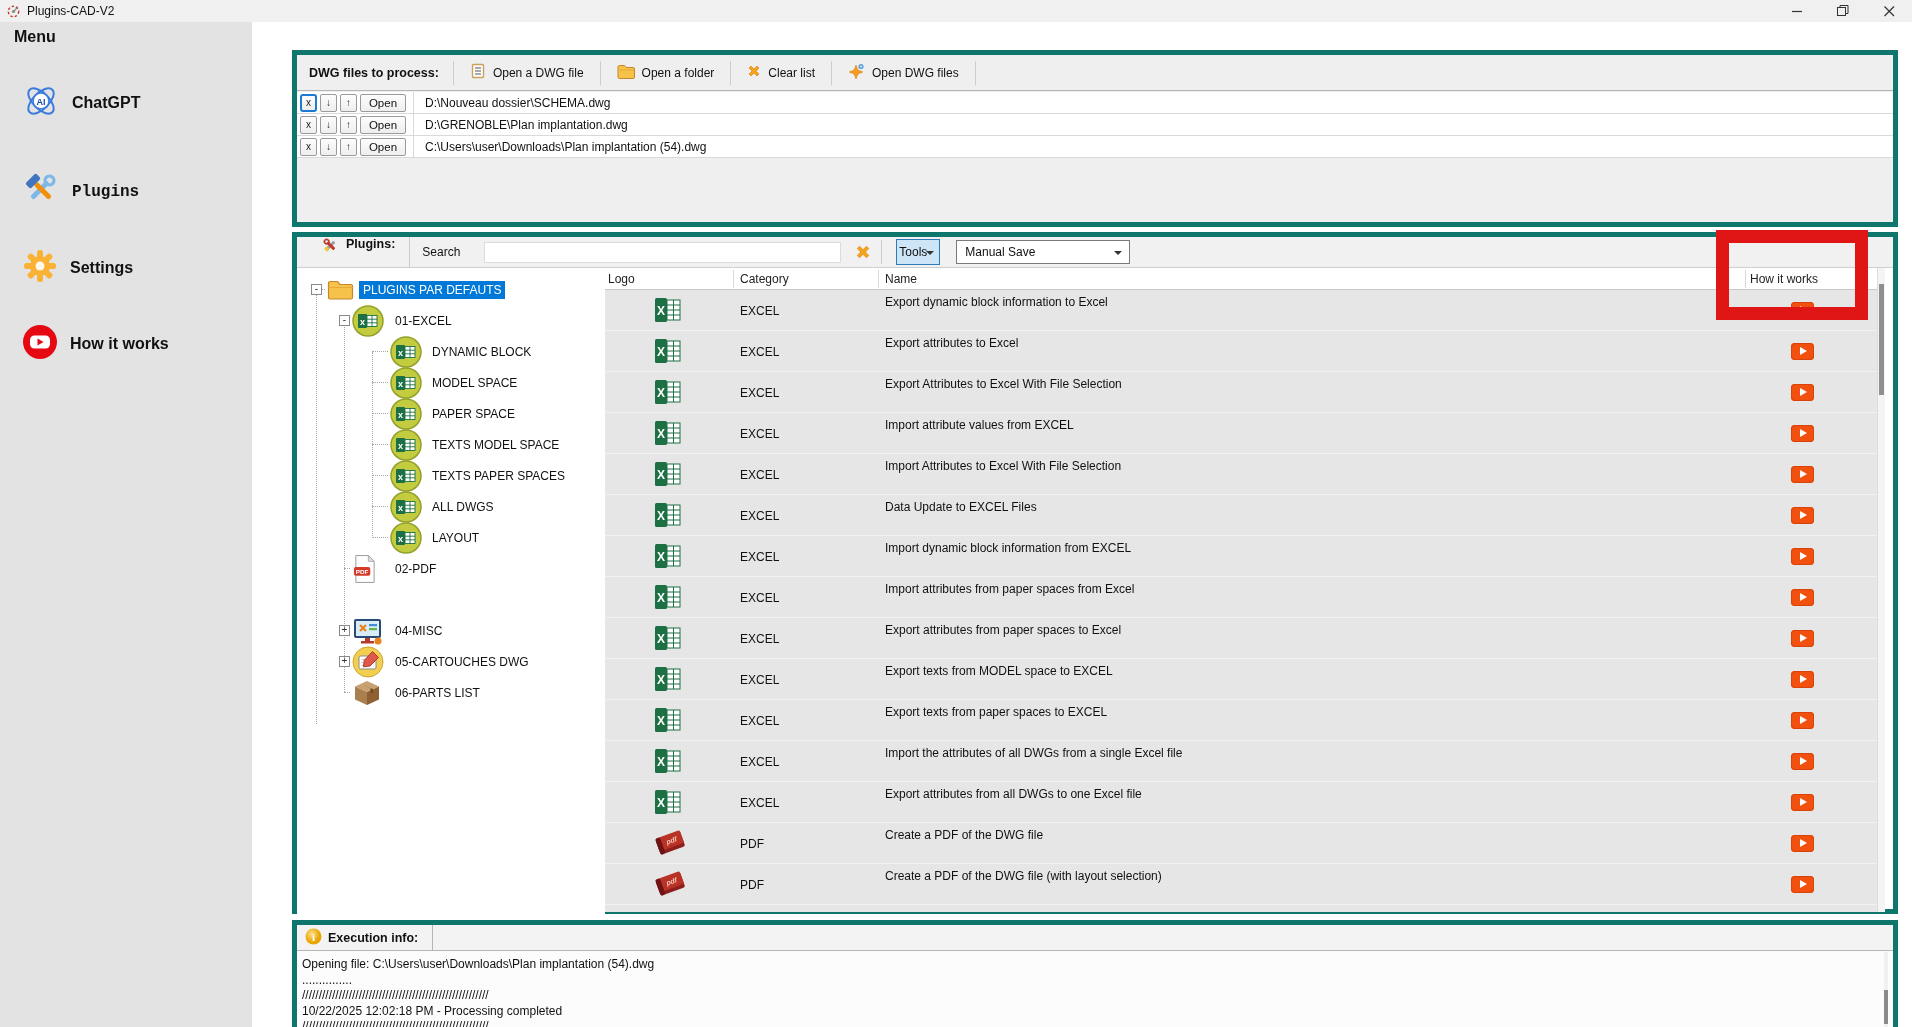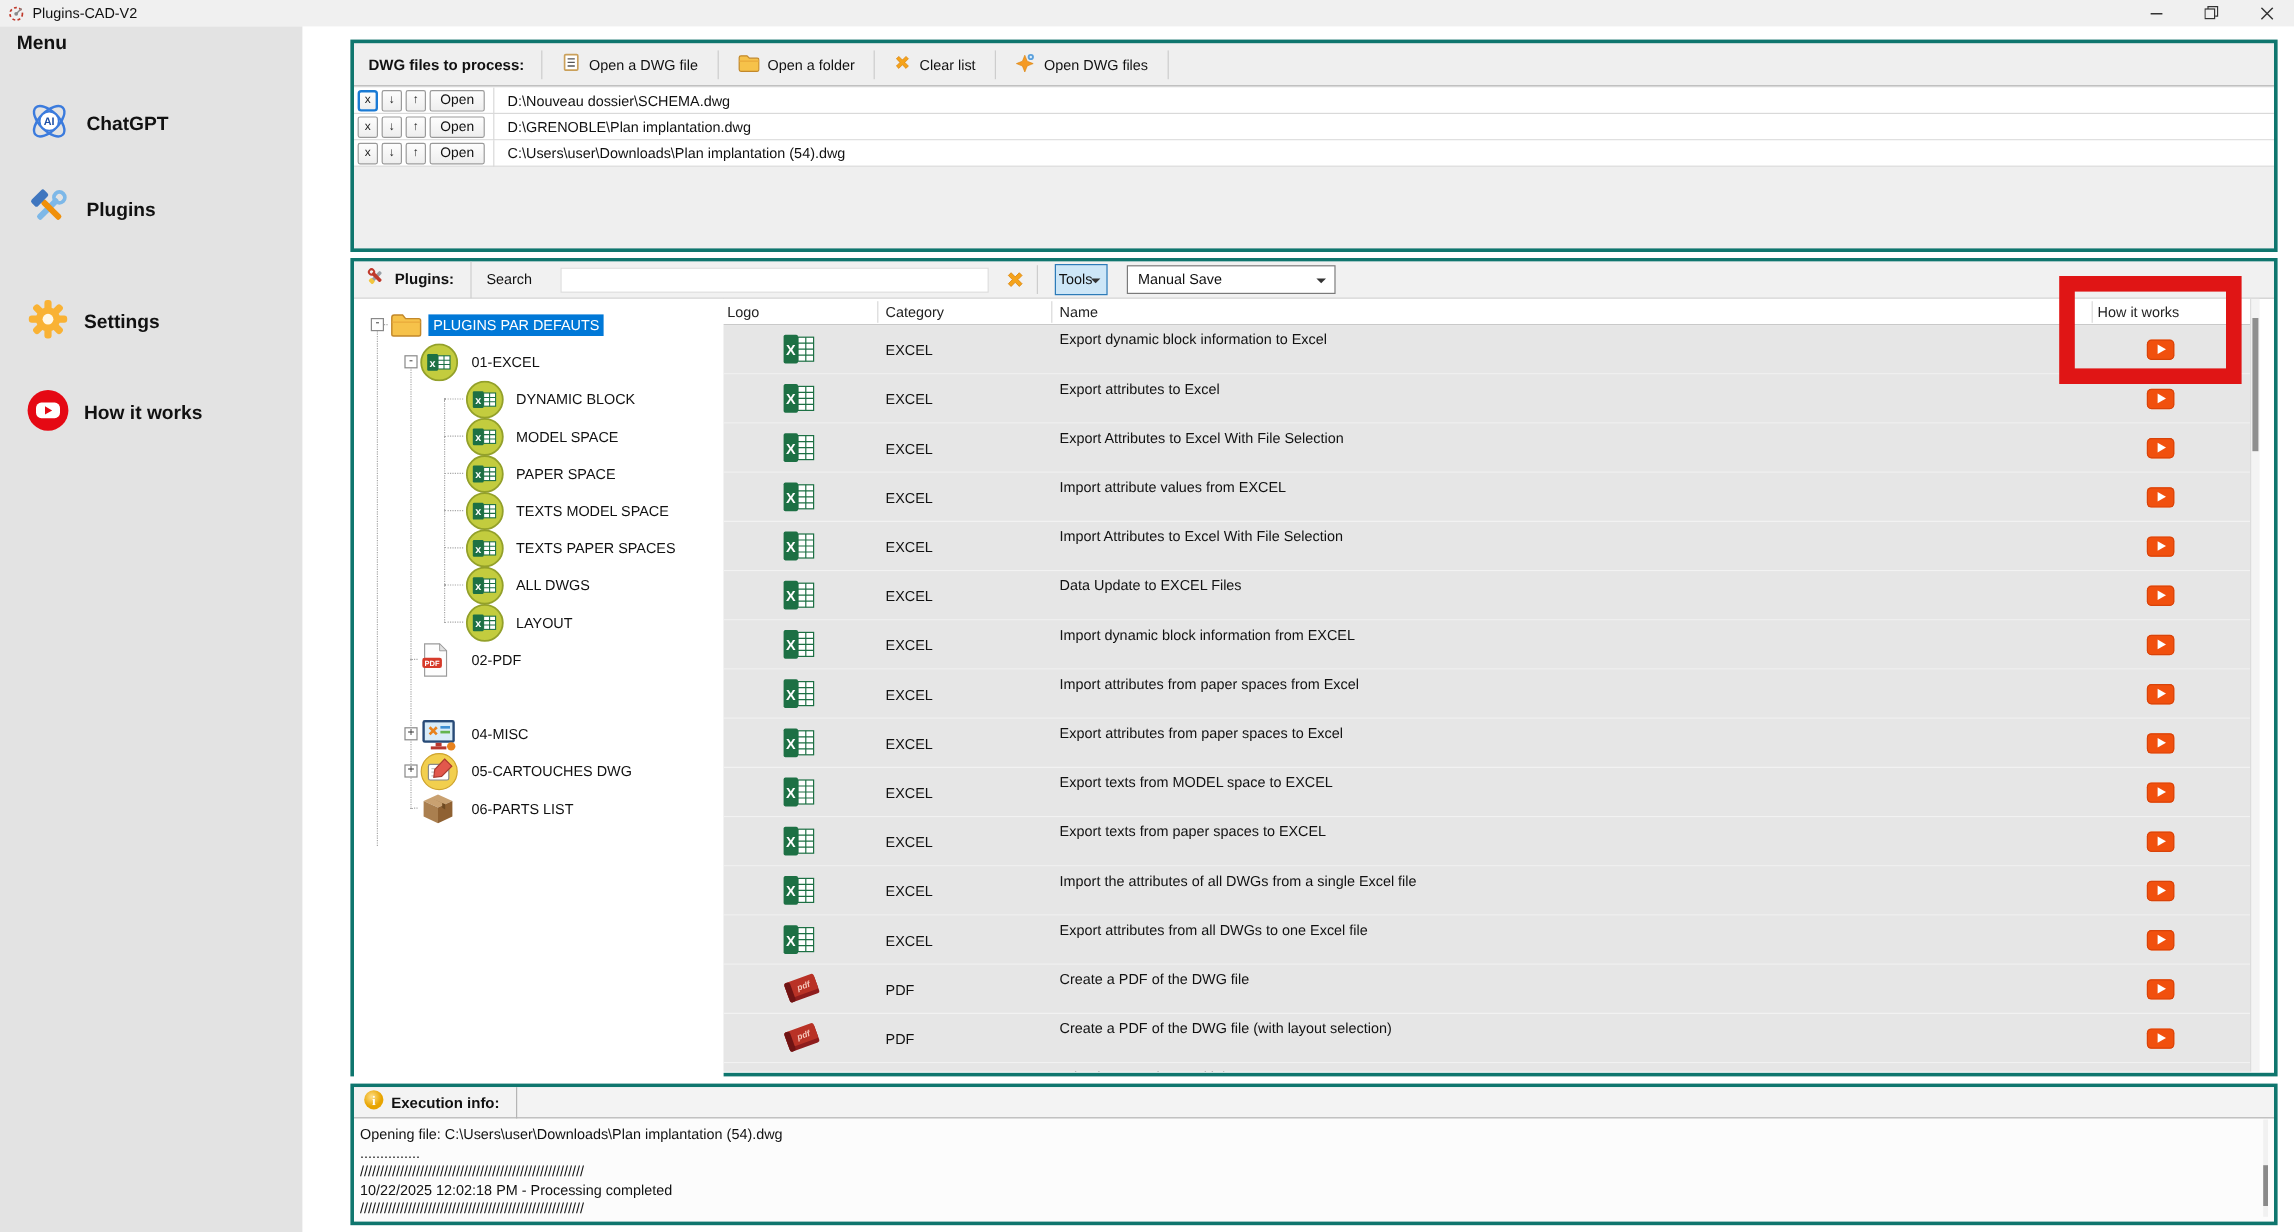--- a/index.html
+++ b/index.html
@@ -12,43 +12,43 @@
   .titlebar .title { margin-left:6px; font-size:12px; color:#111; }
   .win-controls { position:absolute; right:0; top:0; height:22px; display:flex; }
   .wc { width:46px; height:22px; display:flex; align-items:center; justify-content:center; }
   .wc svg { display:block; }
 
   
   .sidebar { position:absolute; left:0; top:22px; width:252px; height:1005px; background:#e3e3e3; }
   .menu-label { position:absolute; left:14px; top:6px; font-size:16px; font-weight:bold; color:#111; }
   .side-item { position:absolute; left:22px; display:flex; align-items:center; gap:12px; cursor:pointer; }
   .side-item .lbl { font-size:16px; font-weight:bold; color:#111; }
-  .si-0 { top:60px; } .si-1 { top:132px; } .si-2 { top:226px; } .si-3 { top:302px; }
-
-  
-  .panel { position:absolute; border:3px solid #0f766e; }
+  .si-0 { top:60px; } .si-1 { top:148px;font-family:Liberation Mono, monospace; } .si-2 { top:226px; } .si-3 { top:302px; }
+
+  
+  .panel { position:absolute; border:5px solid #0f766e;margin-top:17px; }
 
   
   .dwg-panel { left:292px; top:33px; width:1606px; height:177px; background:#efefef; }
   .dwg-toolbar { position:absolute; left:0; top:0; right:0; height:36px; display:flex; align-items:center; border-bottom:1px solid #b5b5b5; }
   .panel-label { font-size:12.5px; font-weight:bold; color:#111; padding:0 14px 0 12px; }
   .vsep { width:1px; height:24px; background:#cdcdcd; }
   .tb-btn { display:flex; align-items:center; gap:7px; font-size:12px; color:#111; padding:0 16px; background:transparent; border:none; height:30px; cursor:pointer; }
   .dwg-rows { position:absolute; left:0; top:37px; right:0; }
   .dwg-row { height:22px; background:#fff; border-bottom:1px solid #d9d9d9; display:flex; align-items:center; padding-left:3px; gap:3px; }
   .mini { width:17px; height:18px; font-size:10px; line-height:10px; color:#222; background:linear-gradient(#fdfdfd,#eee); border:1px solid #9a9a9a; border-radius:2px; cursor:pointer; }
   .mini.focus { border:2px solid #1a7ad4; border-radius:3px; }
   .openbtn { width:46px; height:18px; font-size:11.5px; color:#111; background:linear-gradient(#fdfdfd,#eee); border:1px solid #9a9a9a; border-radius:2px; cursor:pointer; }
   .dwg-row .cellsep { width:1px; height:22px; background:#d9d9d9; margin-left:4px; }
   .dwg-row .path { font-size:12px; color:#111; padding-left:8px; white-space:pre; }
 
   
   .plugins-panel { left:292px; top:215px; width:1606px; height:682px; background:#fff; }
   .plugins-header { position:absolute; left:0; top:0; right:0; height:31px; background:#f1f1f1; border-bottom:1px solid #cfcfcf; display:flex; align-items:center; }
-  .ph-labelbox { height:31px; display:flex; align-items:center; gap:7px; padding:0 14px 0 10px; border-right:1px solid #cdcdcd; }
+  .ph-labelbox { height:31px; display:flex; align-items:flex-start; gap:7px; padding:0 14px 0 25px; border-right:1px solid #cdcdcd; }
   .ph-labelbox .lbl { font-size:12.5px; font-weight:bold; color:#111; }
   .search-lbl { font-size:12px; color:#111; margin-left:12px; }
   .search-input { margin-left:24px; width:357px; height:21px; border:1px solid #dcdcdc; background:#fff; font-size:12px; padding:0 6px; font-family:"Liberation Sans",sans-serif; }
   .clear-search { margin-left:14px; background:none; border:none; cursor:pointer; display:flex; }
   .tools-btn { margin-left:14px; width:44px; height:26px; background:#cde6f7; border:1px solid #2d7bb8; font-size:12px; color:#111; cursor:pointer; position:relative; padding-right:10px; }
   .tools-btn::after { content:""; position:absolute; right:5px; top:11px; border-left:4px solid transparent; border-right:4px solid transparent; border-top:4px solid #333; }
   .save-combo { margin-left:16px; width:174px; height:24px; background:#fff; border:1px solid #7a7a7a; font-size:12px; color:#111; display:flex; align-items:center; padding-left:8px; position:relative; cursor:pointer; }
   .save-combo::after { content:""; position:absolute; right:7px; top:10px; border-left:4px solid transparent; border-right:4px solid transparent; border-top:4px solid #333; }
 
   

